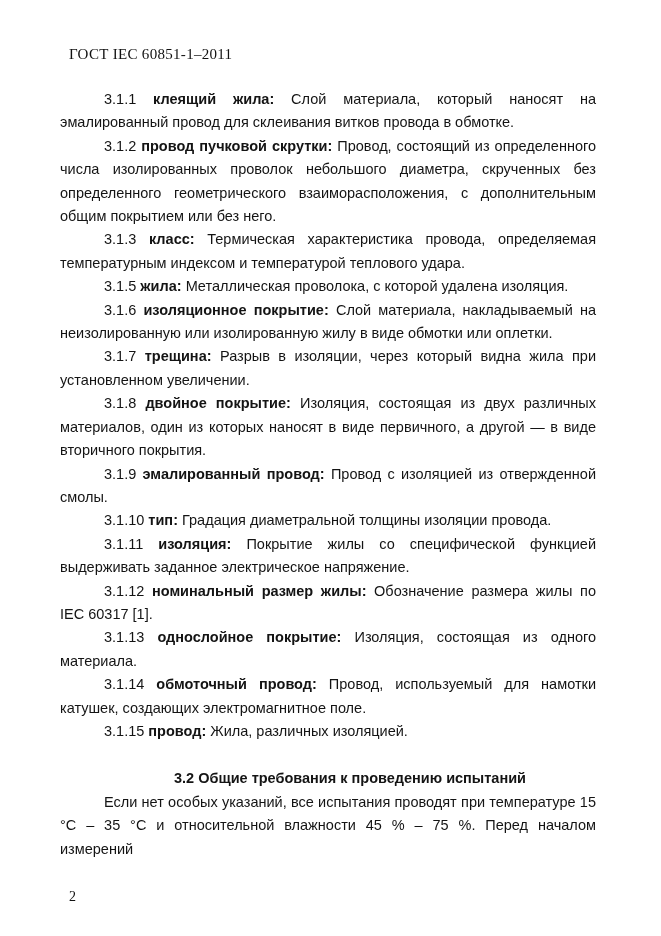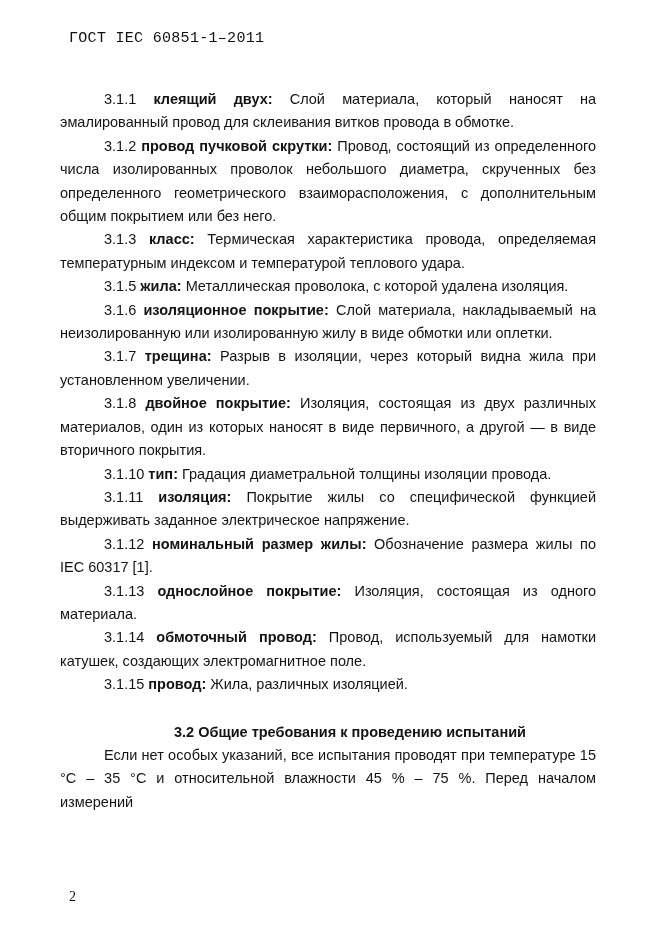--- a/index.html
+++ b/index.html
@@ -14,22 +14,22 @@
     position: relative;
     width: 661px;
     height: 936px;
     background: #ffffff;
     font-family: "Liberation Sans", sans-serif;
     color: #161616;
   }
   .doc-header {
     position: absolute;
     left: 69px;
-    top: 30px;
-    font-family: Liberation Mono, monospace;
+    top: 46px;
+    font-family: Liberation Serif, serif;
     font-size: 15px;
     letter-spacing: 0.3px;
     color: #111111;
     white-space: nowrap;
   }
   .content {
     position: absolute;
     left: 60px;
     top: 88px;
     width: 536px;
@@ -61,35 +61,36 @@
 </style>
 </head>
 <body>
 
 <div class="page">
 
   <div class="doc-header">ГОСТ IEC 60851-1–2011</div>
 
   <div class="content">
 
-    <p><span>3.1.1</span> <span class="term">клеящий двух:</span> <span>Слой материала, который наносят на эмалированный провод для склеивания витков провода в обмотке.</span></p>
+    <p><span>3.1.1</span> <span class="term">клеящий жила:</span> <span>Слой материала, который наносят на эмалированный провод для склеивания витков провода в обмотке.</span></p>
 
     <p><span>3.1.2</span> <span class="term">провод пучковой скрутки:</span> <span>Провод, состоящий из определенного числа изолированных проволок небольшого диаметра, скрученных без определенного геометрического взаиморасположения, с дополнительным общим покрытием или без него.</span></p>
 
     <p><span>3.1.3</span> <span class="term">класс:</span> <span>Термическая характеристика провода, определяемая температурным индексом и температурой теплового удара.</span></p>
 
 
     <p><span>3.1.5</span> <span class="term">жила:</span> <span>Металлическая проволока, с которой удалена изоляция.</span></p>
 
     <p><span>3.1.6</span> <span class="term">изоляционное покрытие:</span> <span>Слой материала, накладываемый на неизолированную или изолированную жилу в виде обмотки или оплетки.</span></p>
 
     <p><span>3.1.7</span> <span class="term">трещина:</span> <span>Разрыв в изоляции, через который видна жила при установленном увеличении.</span></p>
 
     <p><span>3.1.8</span> <span class="term">двойное покрытие:</span> <span>Изоляция, состоящая из двух различных материалов, один из которых наносят в виде первичного, а другой — в виде вторичного покрытия.</span></p>
 
+    <p><span>3.1.9</span> <span class="term">эмалированный провод:</span> <span>Провод с изоляцией из отвержденной смолы.</span></p>
 
     <p><span>3.1.10</span> <span class="term">тип:</span> <span>Градация диаметральной толщины изоляции провода.</span></p>
 
     <p><span>3.1.11</span> <span class="term">изоляция:</span> <span>Покрытие жилы со специфической функцией выдерживать заданное электрическое напряжение.</span></p>
 
     <p><span>3.1.12</span> <span class="term">номинальный размер жилы:</span> <span>Обозначение размера жилы по IEC 60317 [1].</span></p>
 
     <p><span>3.1.13</span> <span class="term">однослойное покрытие:</span> <span>Изоляция, состоящая из одного материала.</span></p>
 
     <p><span>3.1.14</span> <span class="term">обмоточный провод:</span> <span>Провод, используемый для намотки катушек, создающих электромагнитное поле.</span></p>

